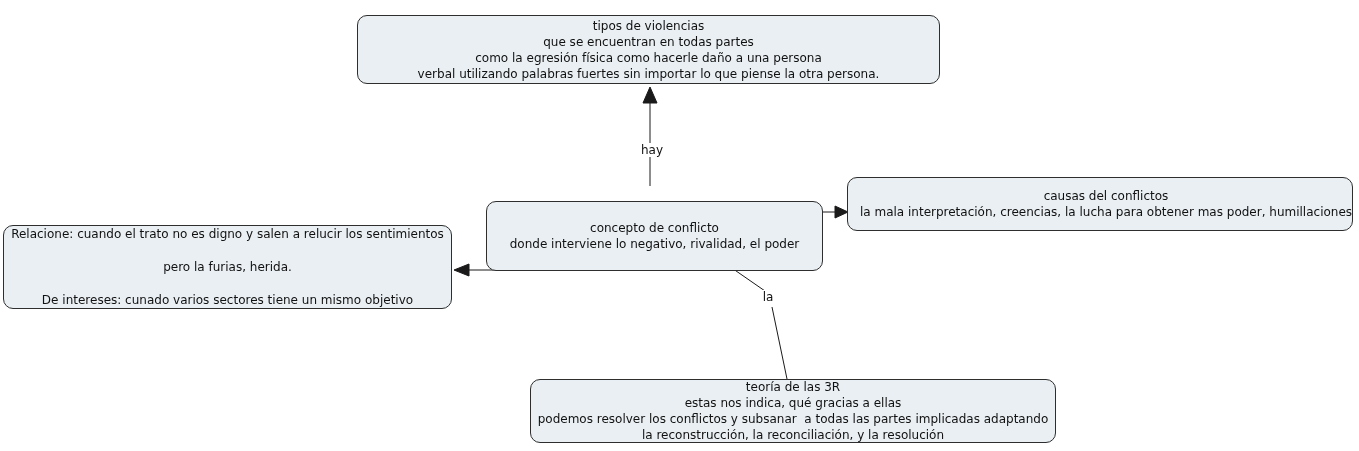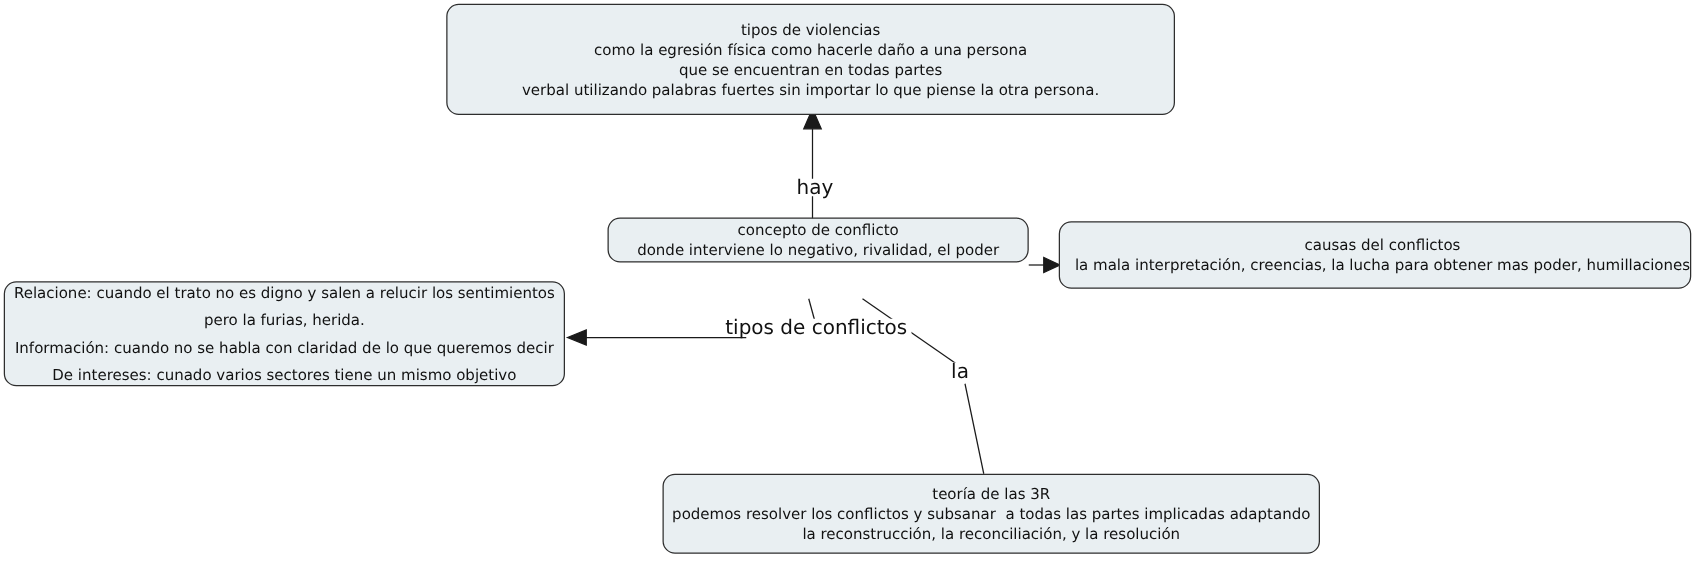--- a/index.html
+++ b/index.html
@@ -38,28 +38,28 @@
     color: var(--node-text, #111111);
   }
   .tline {
     white-space: pre;
   }
   .link-label {
     position: absolute;
     z-index: 2;
     background: var(--bg, #ffffff);
     padding: 0 3px;
-    font-size: 16px;
+    font-size: 12px;
     line-height: 14px;
     color: var(--node-text, #111111);
     transform: translate(-50%, -50%);
     white-space: pre;
   }
-  #node-violence { left: 357px; top: 3px;   width: 583px; height: 89px; }
-  #node-concept  { left: 486px; top: 174px; width: 337px; height: 36px; }
+  #node-violence { left: 357px; top: 15px;   width: 583px; height: 69px; }
+  #node-concept  { left: 486px; top: 201px; width: 337px; height: 70px; }
   #node-causes   { left: 847px; top: 177px; width: 506px; height: 54px; padding-left: 12px; }
   #node-types    { left: 3px;   top: 225px; width: 449px; height: 84px; justify-content: space-between; }
   #node-3r       { left: 530px; top: 379px; width: 526px; height: 64px; }
   #label-hay   { left: 652px; top: 150px; }
   #label-tipos { left: 653px; top: 262px; text-align: center; }
   #label-la    { left: 768px; top: 297px; }
 </style>
 </head>
 <body>
 
@@ -79,44 +79,44 @@
       <line x1="690" y1="239" x2="765" y2="291" fill="none"></line>
       <line x1="772" y1="307" x2="787" y2="379" fill="none"></line>
 
       <line x1="823" y1="212" x2="836" y2="212" fill="none"></line>
       <polygon points="848,212 835,206 835,218"></polygon>
     </g>
   </svg>
 
   <div class="node" id="node-violence">
     <div class="tline">tipos de violencias</div>
+    <div class="tline">que se encuentran en todas partes</div>
     <div class="tline">como la egresión física como hacerle daño a una persona</div>
-    <div class="tline">que se encuentran en todas partes</div>
     <div class="tline">verbal utilizando palabras fuertes sin importar lo que piense la otra persona.</div>
   </div>
 
   <div class="node" id="node-concept">
     <div class="tline">concepto de conflicto</div>
     <div class="tline">donde interviene lo negativo, rivalidad, el poder</div>
   </div>
 
   <div class="node" id="node-causes">
     <div class="tline">causas del conflictos</div>
     <div class="tline">la mala interpretación, creencias, la lucha para obtener mas poder, humillaciones</div>
   </div>
 
   <div class="node" id="node-types">
     <div class="tline">Relacione: cuando el trato no es digno y salen a relucir los sentimientos</div>
     <div class="tline">pero la furias, herida.</div>
-    <div class="tline">Información: cuando no se habla con claridad de lo que queremos decir</div>
     <div class="tline">De intereses: cunado varios sectores tiene un mismo objetivo</div>
   </div>
 
   <div class="node" id="node-3r">
     <div class="tline">teoría de las 3R</div>
+    <div class="tline">estas nos indica, qué gracias a ellas</div>
     <div class="tline">podemos resolver los conflictos y subsanar  a todas las partes implicadas adaptando</div>
     <div class="tline">la reconstrucción, la reconciliación, y la resolución</div>
   </div>
 
   <span class="link-label" id="label-hay">hay</span>
   <span class="link-label" id="label-tipos">tipos de conflictos</span>
   <span class="link-label" id="label-la">la</span>
 
 </div>
 

